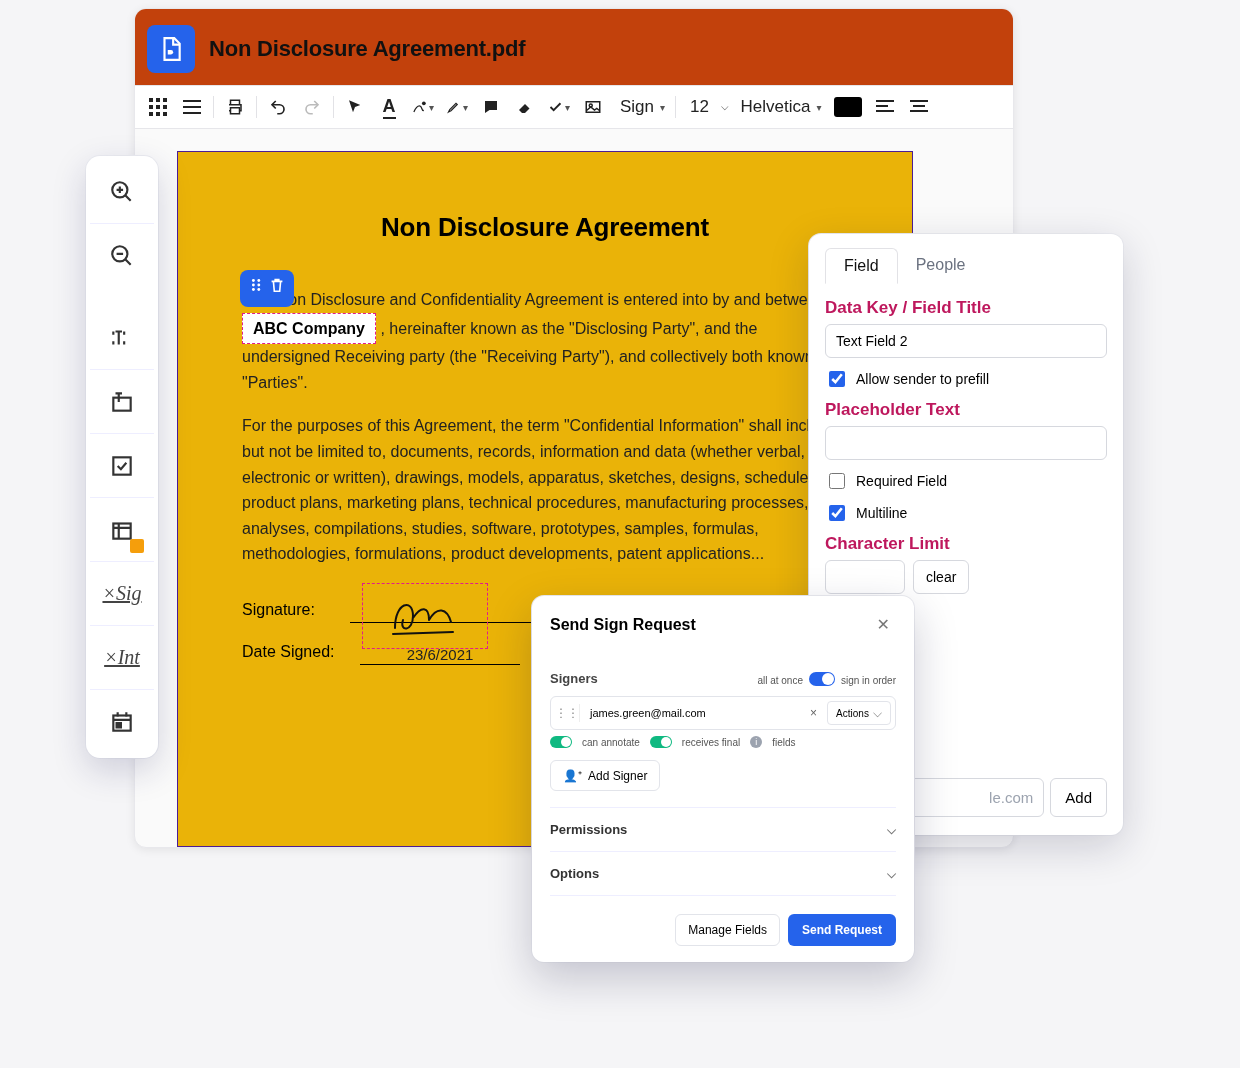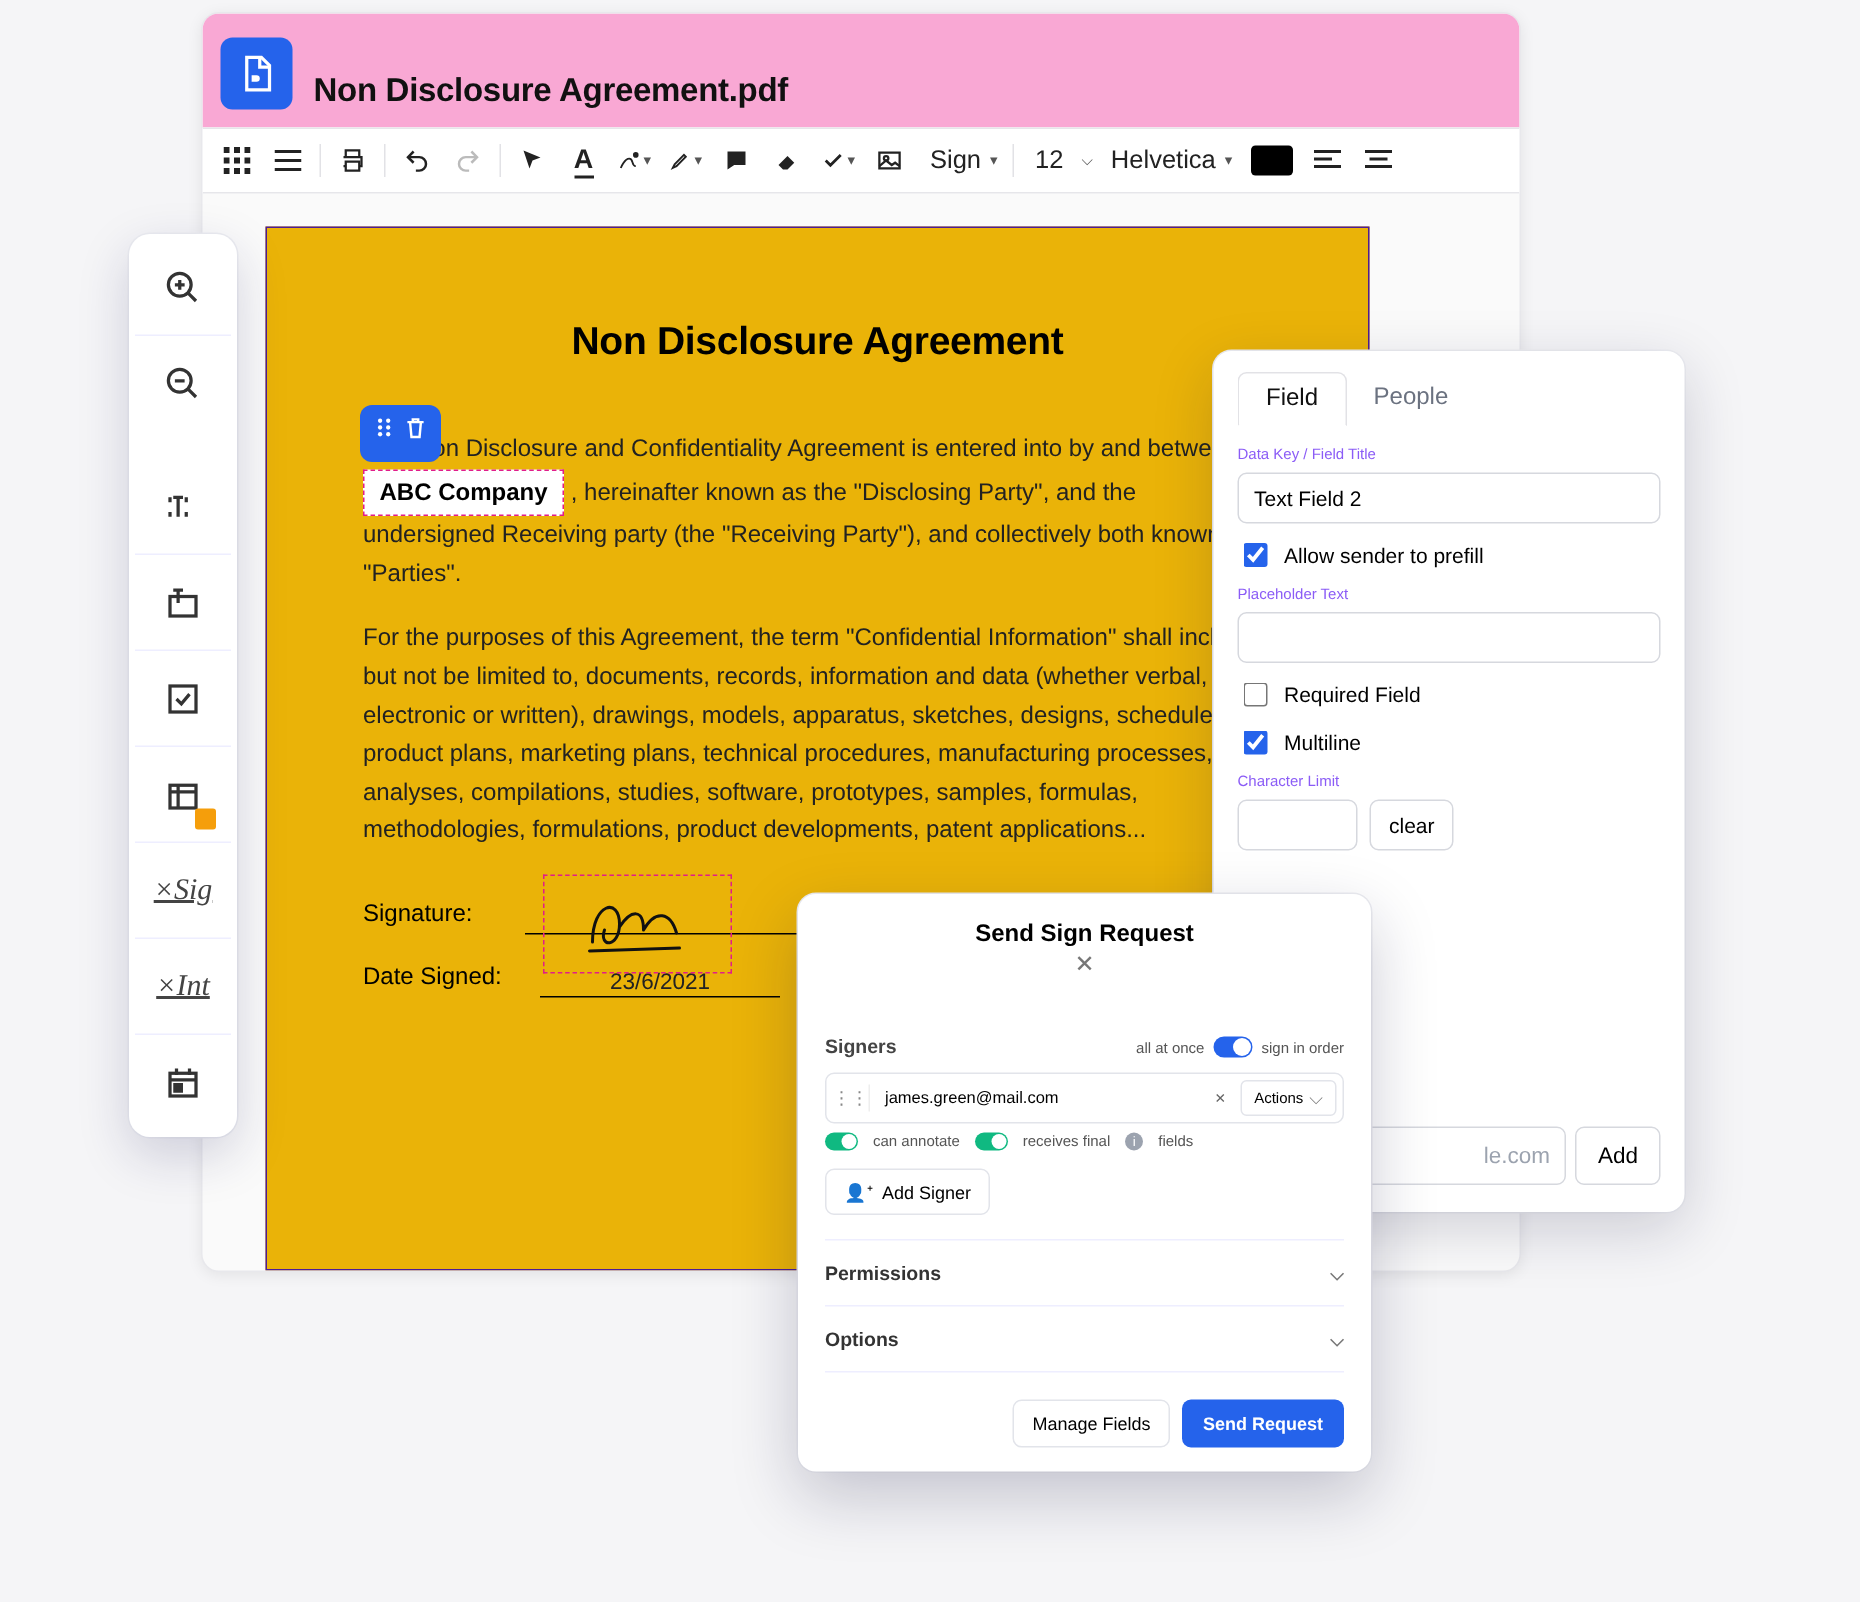--- a/index.html
+++ b/index.html
@@ -21,24 +21,24 @@
     width: 880px;
     height: 840px;
     background: #fafafa;
     border-radius: 12px;
     box-shadow: 0 2px 10px rgba(0,0,0,0.08);
     overflow: hidden;
     border: 1px solid #e8e8ec;
   }
   .titlebar {
     display: flex;
-    align-items: flex-end;
+    align-items: center;
     gap: 14px;
     padding: 16px 18px 12px 12px;
-    background: #f9a8d4;
+    background: #c2410c;
   }
   .app-logo {
     width: 48px; height: 48px;
     background: #2563EB;
     border-radius: 8px;
     display: flex; align-items: center; justify-content: center;
   }
   .app-logo svg { width: 26px; height: 26px; }
   .doc-title {
     font-size: 22px;
@@ -190,21 +190,21 @@
     border-bottom: 2px solid transparent;
     cursor: pointer;
     background: none; border-top:none;border-left:none;border-right:none;
   }
   .prop-tab.active {
     color: #111;
     border: 1px solid #e2e2e6;
     border-bottom: 1px solid #fff;
     border-radius: 6px 6px 0 0;
   }
-  .prop-label { font-size: 10px; font-weight: 400; color: #8b5cf6; margin: 10px 0 6px; }
+  .prop-label { font-size: 17px; font-weight: 700; color: #be185d; margin: 10px 0 6px; }
   .prop-input {
     width: 100%;
     border: 1px solid #d6d8de;
     border-radius: 6px;
     padding: 8px 10px;
     font-size: 14px;
   }
   .prop-check { display: flex; align-items: center; gap: 8px; font-size: 14px; margin: 10px 0; }
   .prop-check input { width: 16px; height: 16px; accent-color: #2563EB; }
   .prop-charlimit { display: flex; gap: 8px; }
@@ -218,21 +218,21 @@
   .sign-modal {
     position: absolute;
     left: 532px;
     top: 596px;
     width: 382px;
     background: #fff;
     border-radius: 12px;
     box-shadow: 0 16px 44px rgba(20,20,60,0.22), 0 0 0 1px #edeef2;
     padding: 18px 18px 16px;
   }
-  .sign-modal-head { display: flex; justify-content: space-between; align-items: center; flex-direction: column; }
+  .sign-modal-head { display: flex; justify-content: space-between; align-items: center; }
   .sign-title { font-size: 16px; font-weight: 700; }
   .close-x { background: none; border: none; font-size: 16px; color: #777; cursor: pointer; }
   .section-row { display: flex; justify-content: space-between; align-items: center; margin-top: 36px; }
   .section-label { font-size: 13px; font-weight: 700; color: #444; }
   .order-toggle { display: flex; align-items: flex-end; gap: 6px; font-size: 10px; color: #555; }
   .toggle {
     width: 26px; height: 14px; background: #2563EB; border-radius: 999px; position: relative;
   }
   .toggle::after { content:''; position:absolute; right:1px; top:1px; width:12px; height:12px; background:#fff; border-radius:50%; }
   .signer-row {

